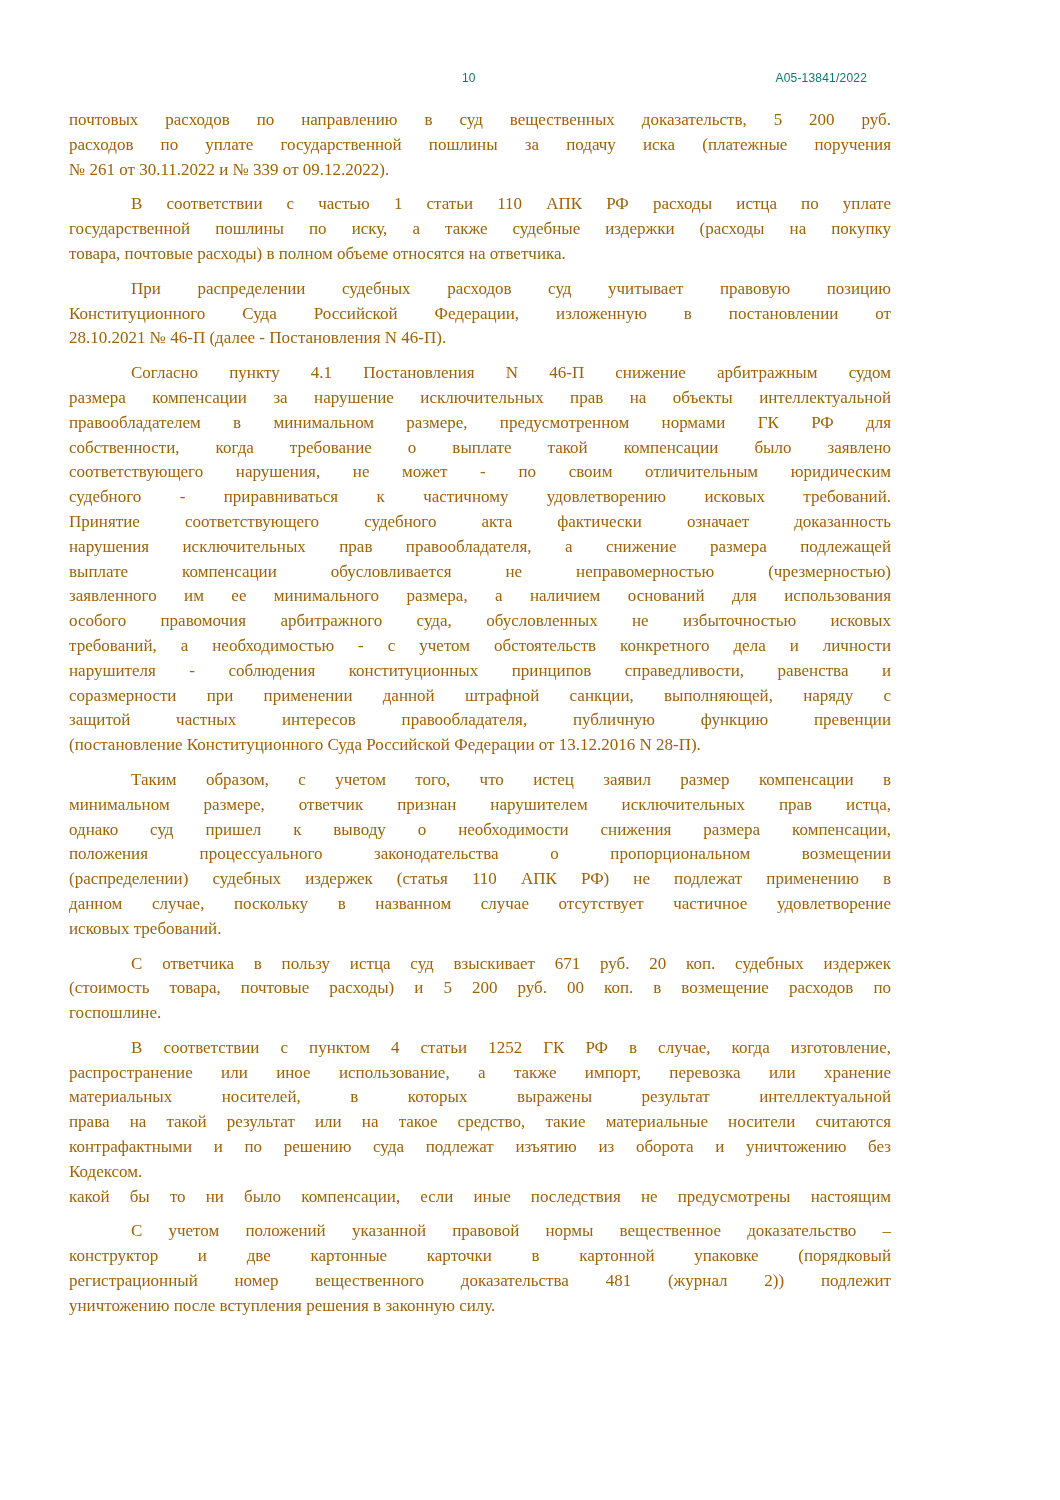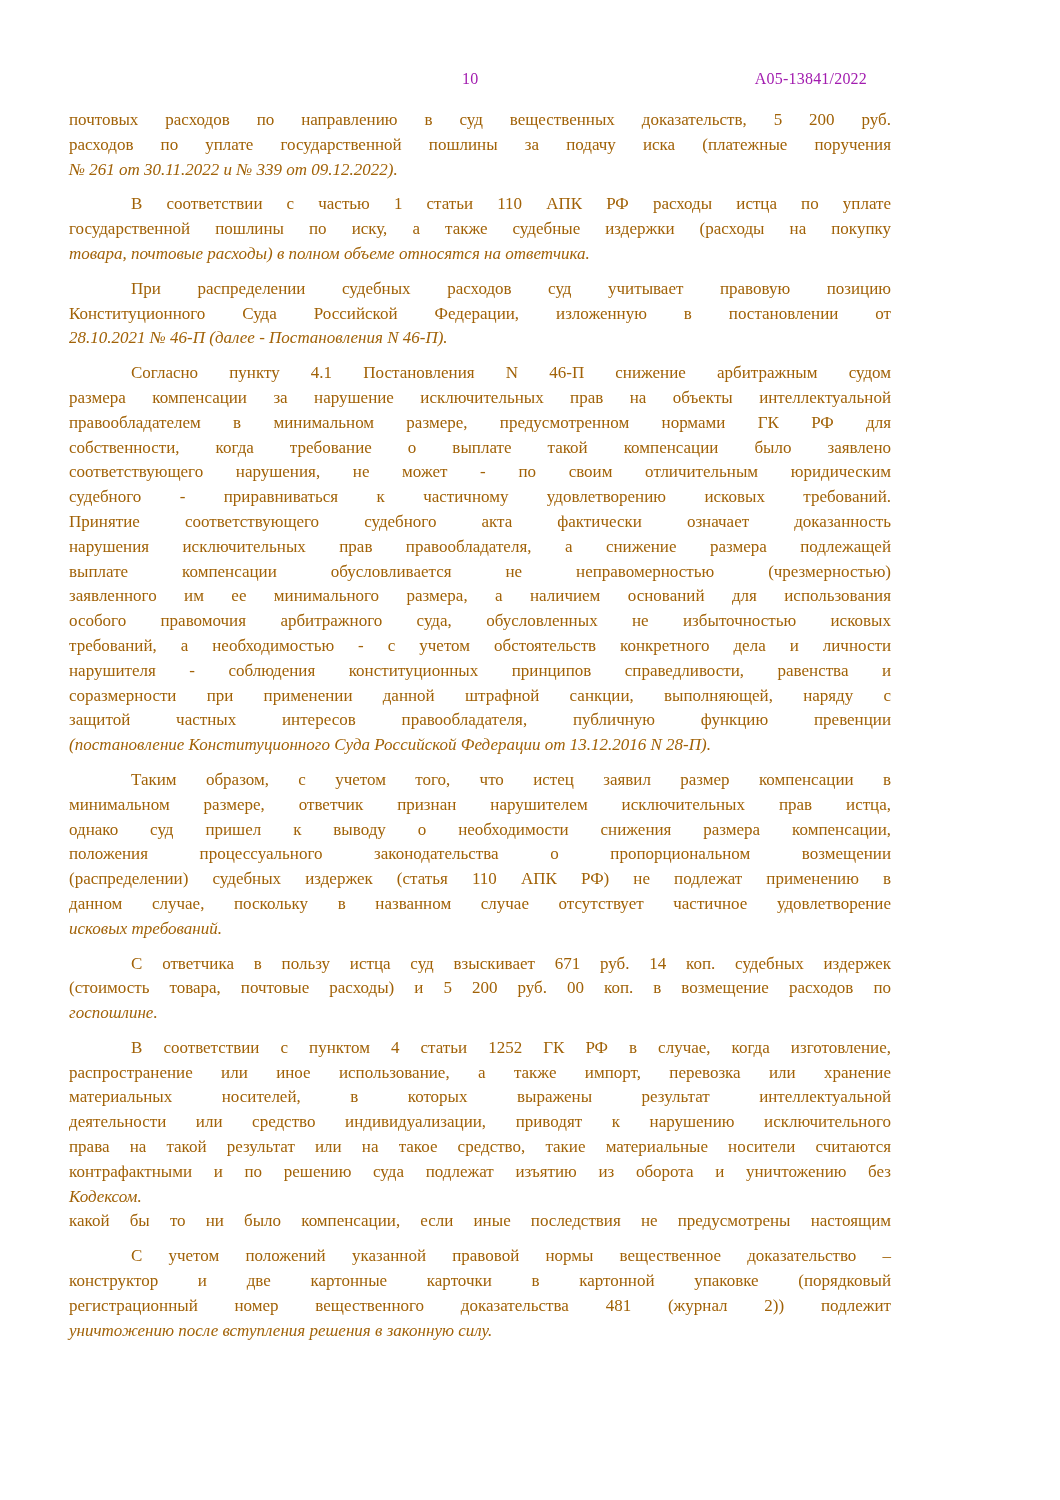--- a/index.html
+++ b/index.html
@@ -12,24 +12,24 @@
     width: 1060px;
     height: 1500px;
     background: #ffffff;
     overflow: hidden;
     font-family: "Liberation Serif", "DejaVu Serif", serif;
     color: #000000;
   }
   .hdr {
     position: absolute;
     top: 70px;
-    font-family: Liberation Serif, serif;
-    font-size: 16px;
+    font-family: Liberation Sans, sans-serif;
+    font-size: 12px;
     line-height: 17px;
-    color: #a21caf;
+    color: #0f766e;
     letter-spacing: 0.2px;
   }
   .hdr-page { left: 462px; }
   .hdr-case { right: 193px; margin-left: 40px; }
   .body-text {
     position: absolute;
     top: 108px;
     left: 69px;
     width: 822px;
     font-size: 17px;
@@ -39,21 +39,20 @@
   .para + .para { margin-top: 10px; }
   .line {
     line-height: 24.8px;
     text-align: justify;
     text-align-last: justify;
     -moz-text-align-last: justify;
     white-space: normal;
   }
   .line.last {
     text-align-last: left;
-    font-style: italic;
     -moz-text-align-last: left;
   }
   .line.first { text-indent: 62px; }
 </style>
 </head>
 <body>
 
 <div class="page">
   <div class="hdr hdr-page">10</div>
   <div class="hdr hdr-case">А05-13841/2022</div>
@@ -94,29 +93,28 @@
       <div class="para">
         <div class="line first">Таким образом, с учетом того, что истец заявил размер компенсации в</div>
         <div class="line">минимальном размере, ответчик признан нарушителем исключительных прав истца,</div>
         <div class="line">однако суд пришел к выводу о необходимости снижения размера компенсации,</div>
         <div class="line">положения процессуального законодательства о пропорциональном возмещении</div>
         <div class="line">(распределении) судебных издержек (статья 110 АПК РФ) не подлежат применению в</div>
         <div class="line">данном случае, поскольку в названном случае отсутствует частичное удовлетворение</div>
         <div class="line last">исковых требований.</div>
       </div>
       <div class="para">
-        <div class="line first">С ответчика в пользу истца суд взыскивает 671 руб. 14 коп. судебных издержек</div>
+        <div class="line first">С ответчика в пользу истца суд взыскивает 671 руб. 20 коп. судебных издержек</div>
         <div class="line">(стоимость товара, почтовые расходы) и 5 200 руб. 00 коп. в возмещение расходов по</div>
         <div class="line last">госпошлине.</div>
       </div>
       <div class="para">
         <div class="line first">В соответствии с пунктом 4 статьи 1252 ГК РФ в случае, когда изготовление,</div>
         <div class="line">распространение или иное использование, а также импорт, перевозка или хранение</div>
         <div class="line">материальных носителей, в которых выражены результат интеллектуальной</div>
-        <div class="line">деятельности или средство индивидуализации, приводят к нарушению исключительного</div>
         <div class="line">права на такой результат или на такое средство, такие материальные носители считаются</div>
         <div class="line">контрафактными и по решению суда подлежат изъятию из оборота и уничтожению без</div>
         <div class="line last">Кодексом.</div>
         <div class="line">какой бы то ни было компенсации, если иные последствия не предусмотрены настоящим</div>
       </div>
       <div class="para">
         <div class="line first">С учетом положений указанной правовой нормы вещественное доказательство –</div>
         <div class="line">конструктор и две картонные карточки в картонной упаковке (порядковый</div>
         <div class="line">регистрационный номер вещественного доказательства 481 (журнал 2)) подлежит</div>
         <div class="line last">уничтожению после вступления решения в законную силу.</div>

